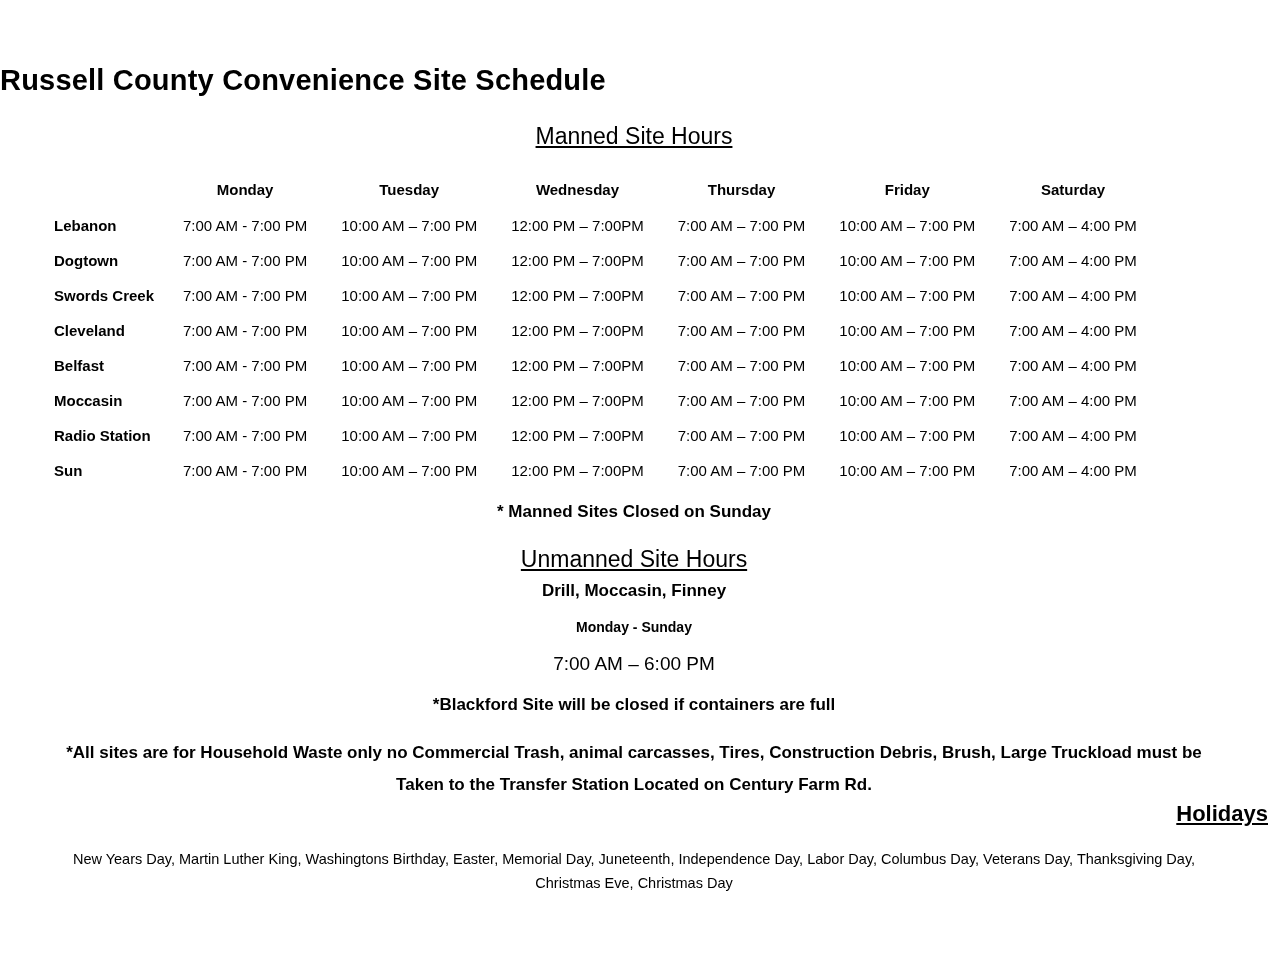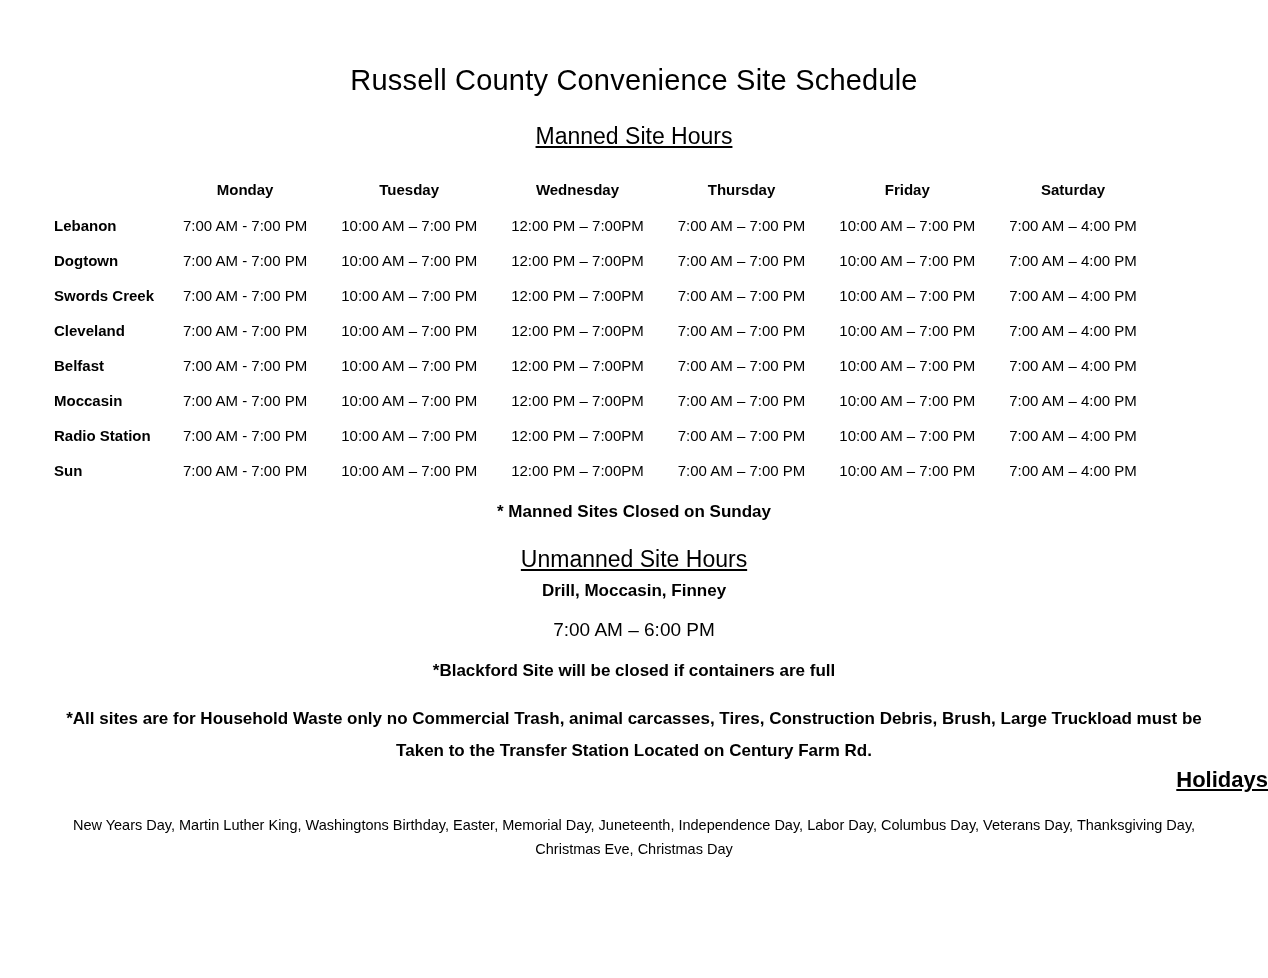--- a/index.html
+++ b/index.html
@@ -11,23 +11,22 @@
   .page {
     position: relative;
     width: 1268px;
     height: 978px;
     margin: 0 auto;
     background: #ffffff;
     overflow: hidden;
   }
   .doc-title {
     padding-top: 64px;
-    text-align: center;
     font-size: 29px;
-    font-weight: normal;
+    font-weight: bold;
     letter-spacing: 0.2px;
   }
   .section-heading {
     text-align: center;
     font-size: 23px;
     font-weight: normal;
     text-decoration: underline;
   }
   .manned-heading { margin-top: 26px; }
   table.schedule {
@@ -202,20 +201,21 @@
           <td>7:00 AM – 4:00 PM</td>
         </tr>
       </tbody>
   </table>
 
   <div class="closed-note">* Manned Sites Closed on Sunday</div>
 
   <h2 class="section-heading unmanned-heading">Unmanned Site Hours</h2>
 
   <div class="unmanned-sites">Drill, Moccasin, Finney</div>
+  <div class="unmanned-days">Monday - Sunday</div>
   <div class="unmanned-hours">7:00 AM – 6:00 PM</div>
   <div class="unmanned-note">*Blackford Site will be closed if containers are full</div>
 
   <div class="waste-notice">*All sites are for Household Waste only no Commercial Trash, animal carcasses, Tires, Construction Debris, Brush, Large Truckload must be Taken to the Transfer Station Located on Century Farm Rd.</div>
 
   <h3 class="holidays-heading">Holidays</h3>
   <div class="holidays-list">New Years Day, Martin Luther King, Washingtons Birthday, Easter, Memorial Day, Juneteenth, Independence Day, Labor Day, Columbus Day, Veterans Day, Thanksgiving Day, Christmas Eve, Christmas Day</div>
 
 </div>
 

